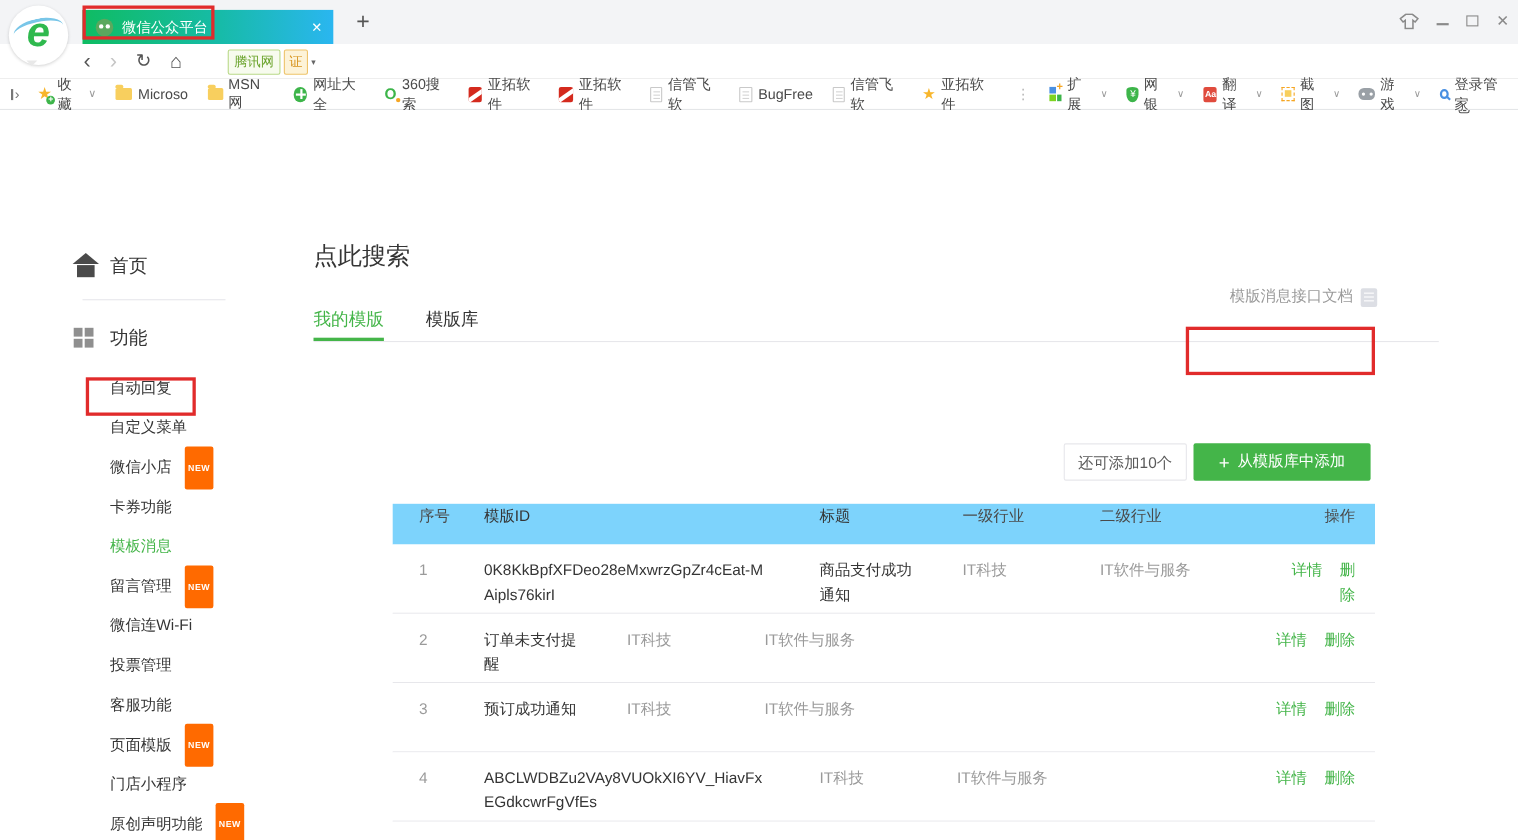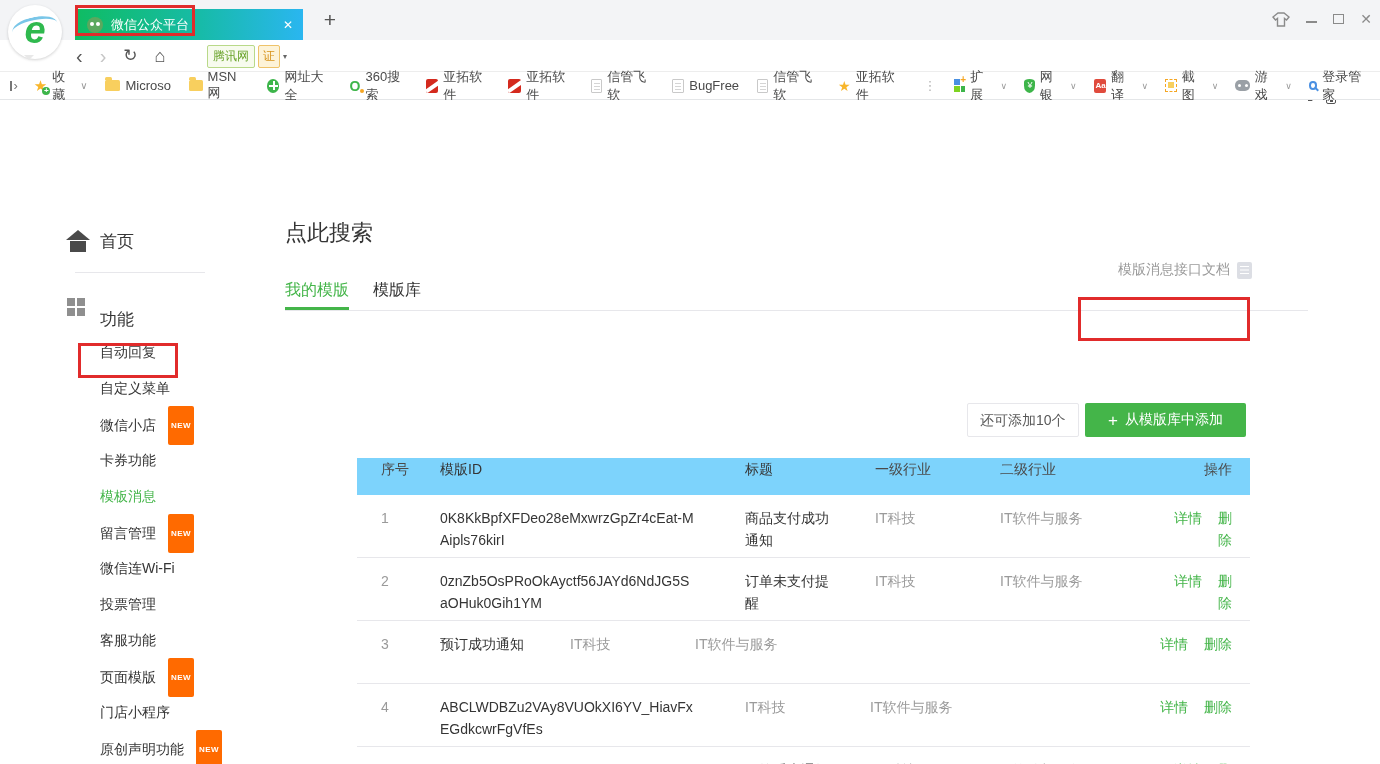--- a/index.html
+++ b/index.html
@@ -125,36 +125,36 @@
   .icon-home::before { content:""; position:absolute; left:0; top:0; border:12px solid transparent;
     border-bottom:10px solid #4a4a4a; border-top:none; }
   .icon-home::after { content:""; position:absolute; left:4px; top:11px; width:16px; height:11px; background:#4a4a4a; }
   .side-home-label { position:absolute; left:100px; top:130px; font-size:17px; color:#353535; }
   .side-div { position:absolute; left:75px; width:130px; height:1px; background:#e7e7eb; }
   .icon-grid { position:absolute; left:67px; top:198px; width:18px; height:18px;
     background:linear-gradient(#8f8f8f,#8f8f8f) 0 0/8px 8px no-repeat,
                linear-gradient(#8f8f8f,#8f8f8f) 10px 0/8px 8px no-repeat,
                linear-gradient(#8f8f8f,#8f8f8f) 0 10px/8px 8px no-repeat,
                linear-gradient(#8f8f8f,#8f8f8f) 10px 10px/8px 8px no-repeat; }
-  .side-section-label { position:absolute; left:100px; top:208px; font-size:17px; color:#353535; }
+  .side-section-label { position:absolute; left:100px; top:196px; font-size:17px; color:#353535; }
   .side-items { position:absolute; left:0; top:234px; width:283px; }
   .side-item { height:36px; line-height:36px; padding-left:100px; font-size:14px; color:#353535; cursor:pointer; white-space:nowrap; }
   .side-item.active .side-item-label { color:#44b549; }
   .new-badge { display:none; background:#ff6a00; color:#fff; font-size:8px; font-weight:bold;
     padding:1.5px 3px; border-radius:2px; margin-left:8px; vertical-align:2px; letter-spacing:.5px; }
   .new-badge.show { display:inline-block; }
 
   
   .page-title { position:absolute; left:285px; top:118px; font-size:22px; color:#353535; }
   .doc-link { position:absolute; right:56px; top:161px; display:flex; align-items:center; gap:7px; cursor:pointer; }
   .doc-link-label { font-size:14px; color:#9a9a9a; }
   .icon-doc { width:15px; height:17px; background:#dcdee4; border-radius:2px; position:relative; }
   .icon-doc::before { content:""; position:absolute; left:3px; top:4px; width:9px; height:1.5px; background:#fff;
     box-shadow:0 3.5px 0 #fff, 0 7px 0 #fff; }
-  .tabs { position:absolute; left:285px; top:180px; display:flex; gap:24px; }
+  .tabs { position:absolute; left:285px; top:180px; display:flex; gap:38px; }
   .tab-item { font-size:16px; color:#353535; cursor:pointer; }
   .tab-item.active { color:#44b549; }
   .tab-underline { position:absolute; left:285px; top:207px; width:64px; height:3px; background:#44b549; }
   .tabs-border { position:absolute; left:285px; top:210px; width:1039px; height:1px; background:#e7e7eb; }
 
   .btn-remaining { position:absolute; left:967px; top:303px; height:34px; line-height:32px; padding:0 12px;
     border:1px solid #e7e7eb; background:#fff; color:#595959; font-size:14px; border-radius:2px; }
   .btn-add { position:absolute; left:1085px; top:303px; width:161px; height:34px; background:#44b549; color:#fff;
     font-size:14px; border:none; border-radius:2px; display:flex; align-items:center; justify-content:center; gap:7px; cursor:pointer; }
   .btn-add .plus { font-size:17px; line-height:1; }
@@ -428,21 +428,20 @@
         <div class="c c-title">商品支付成功通知</div>
         <div class="c c-i1">IT科技</div>
         <div class="c c-i2">IT软件与服务</div>
         <div class="c c-op">
           <a class="lnk">详情</a>
           <a class="lnk">删除</a>
         </div>
       </div>
         <div class="trow">
         <div class="c c-no">2</div>
-        <div class="c c-id">0znZb5OsPRoOkAyctf56JAYd6NdJG5SaOHuk0Gih1YM</div>
         <div class="c c-title">订单未支付提醒</div>
         <div class="c c-i1">IT科技</div>
         <div class="c c-i2">IT软件与服务</div>
         <div class="c c-op">
           <a class="lnk">详情</a>
           <a class="lnk">删除</a>
         </div>
       </div>
         <div class="trow">
         <div class="c c-no">3</div>

